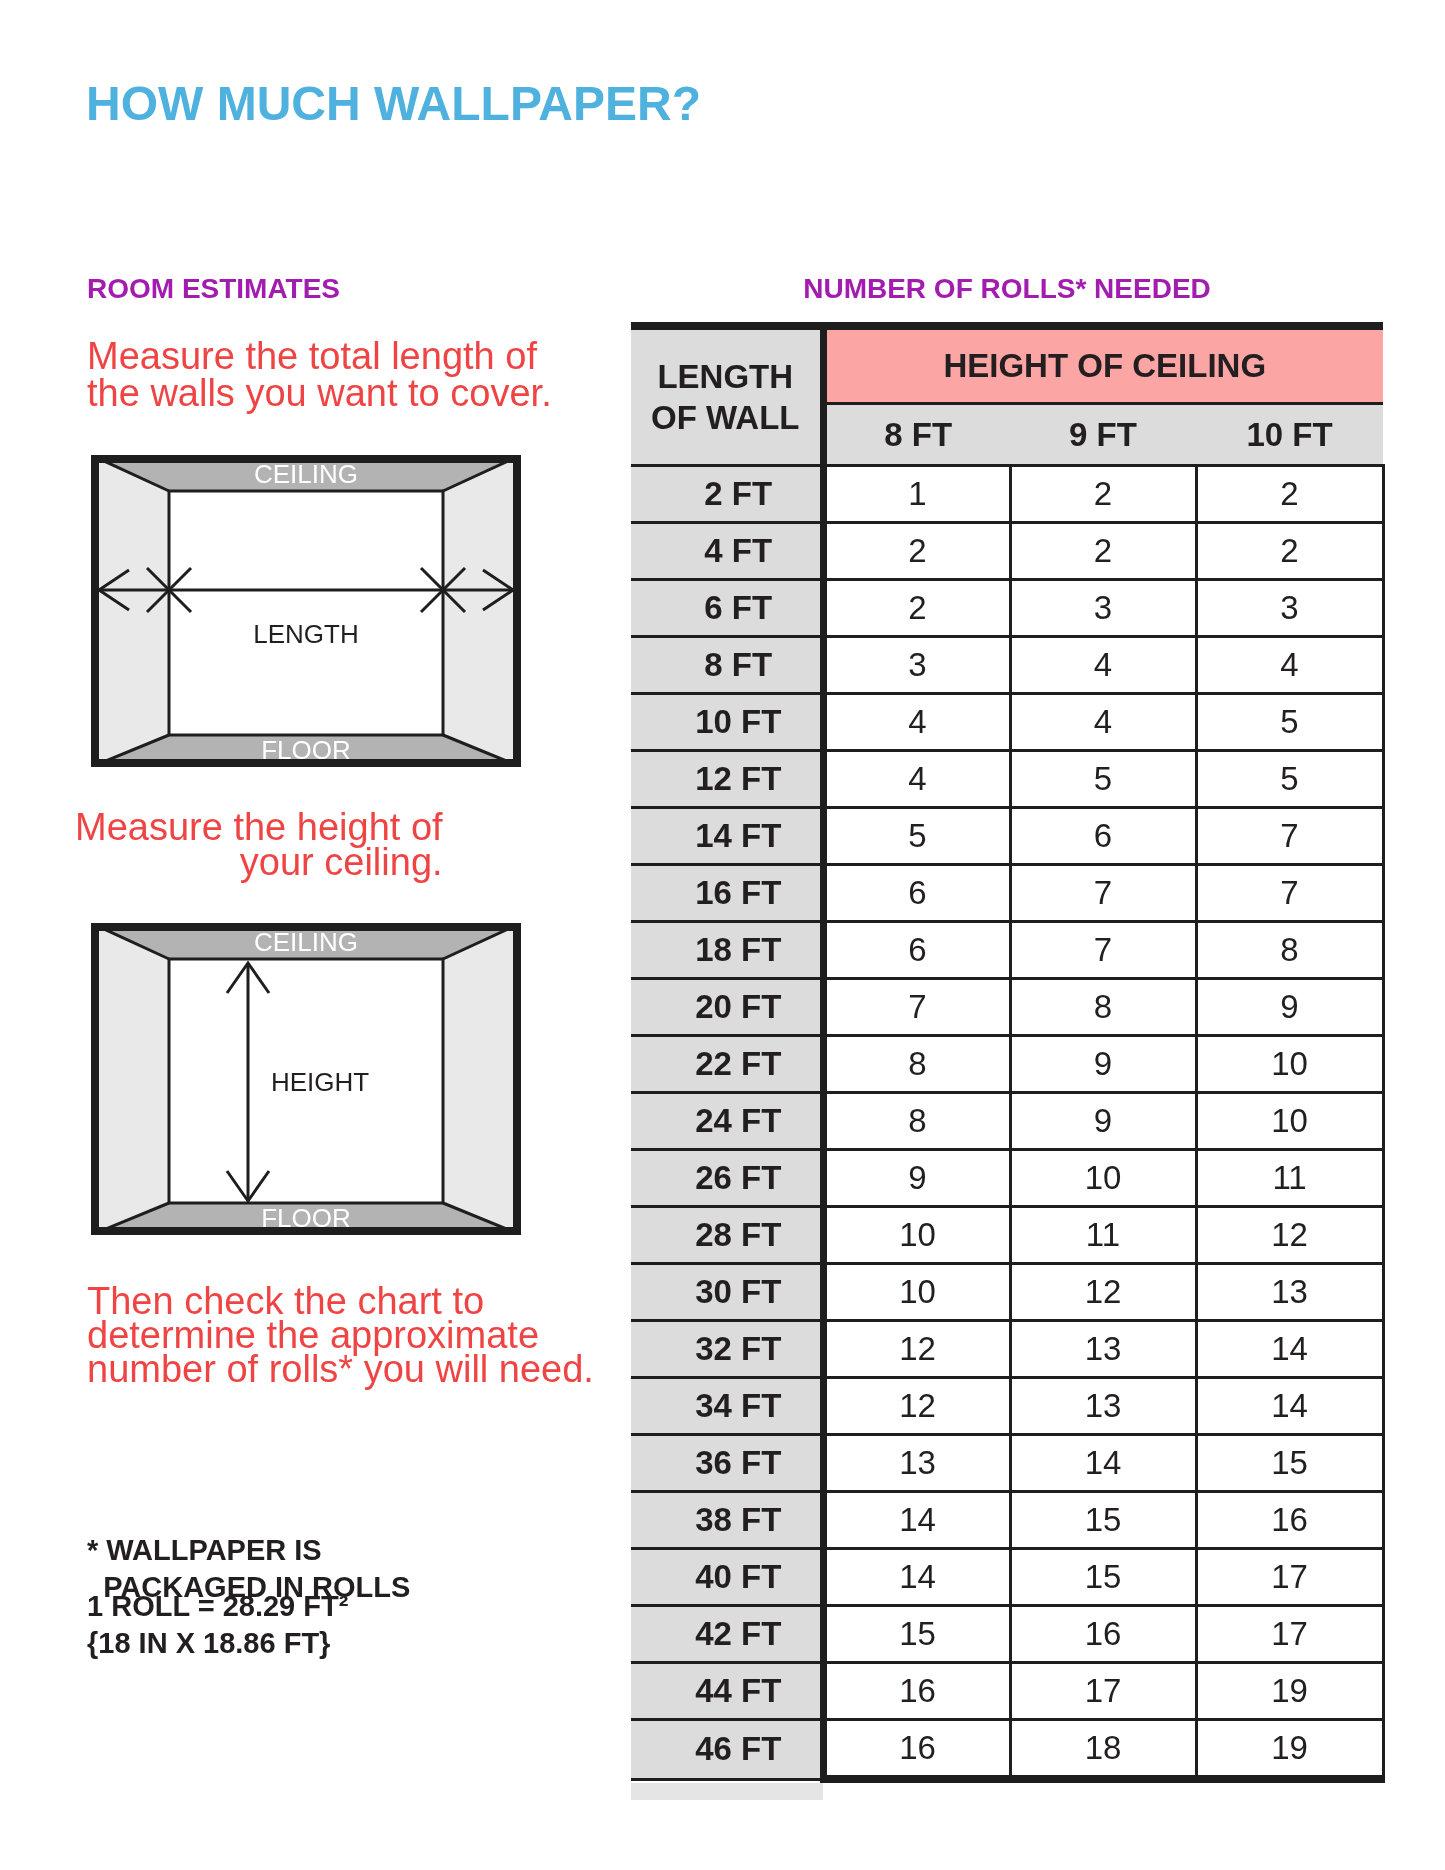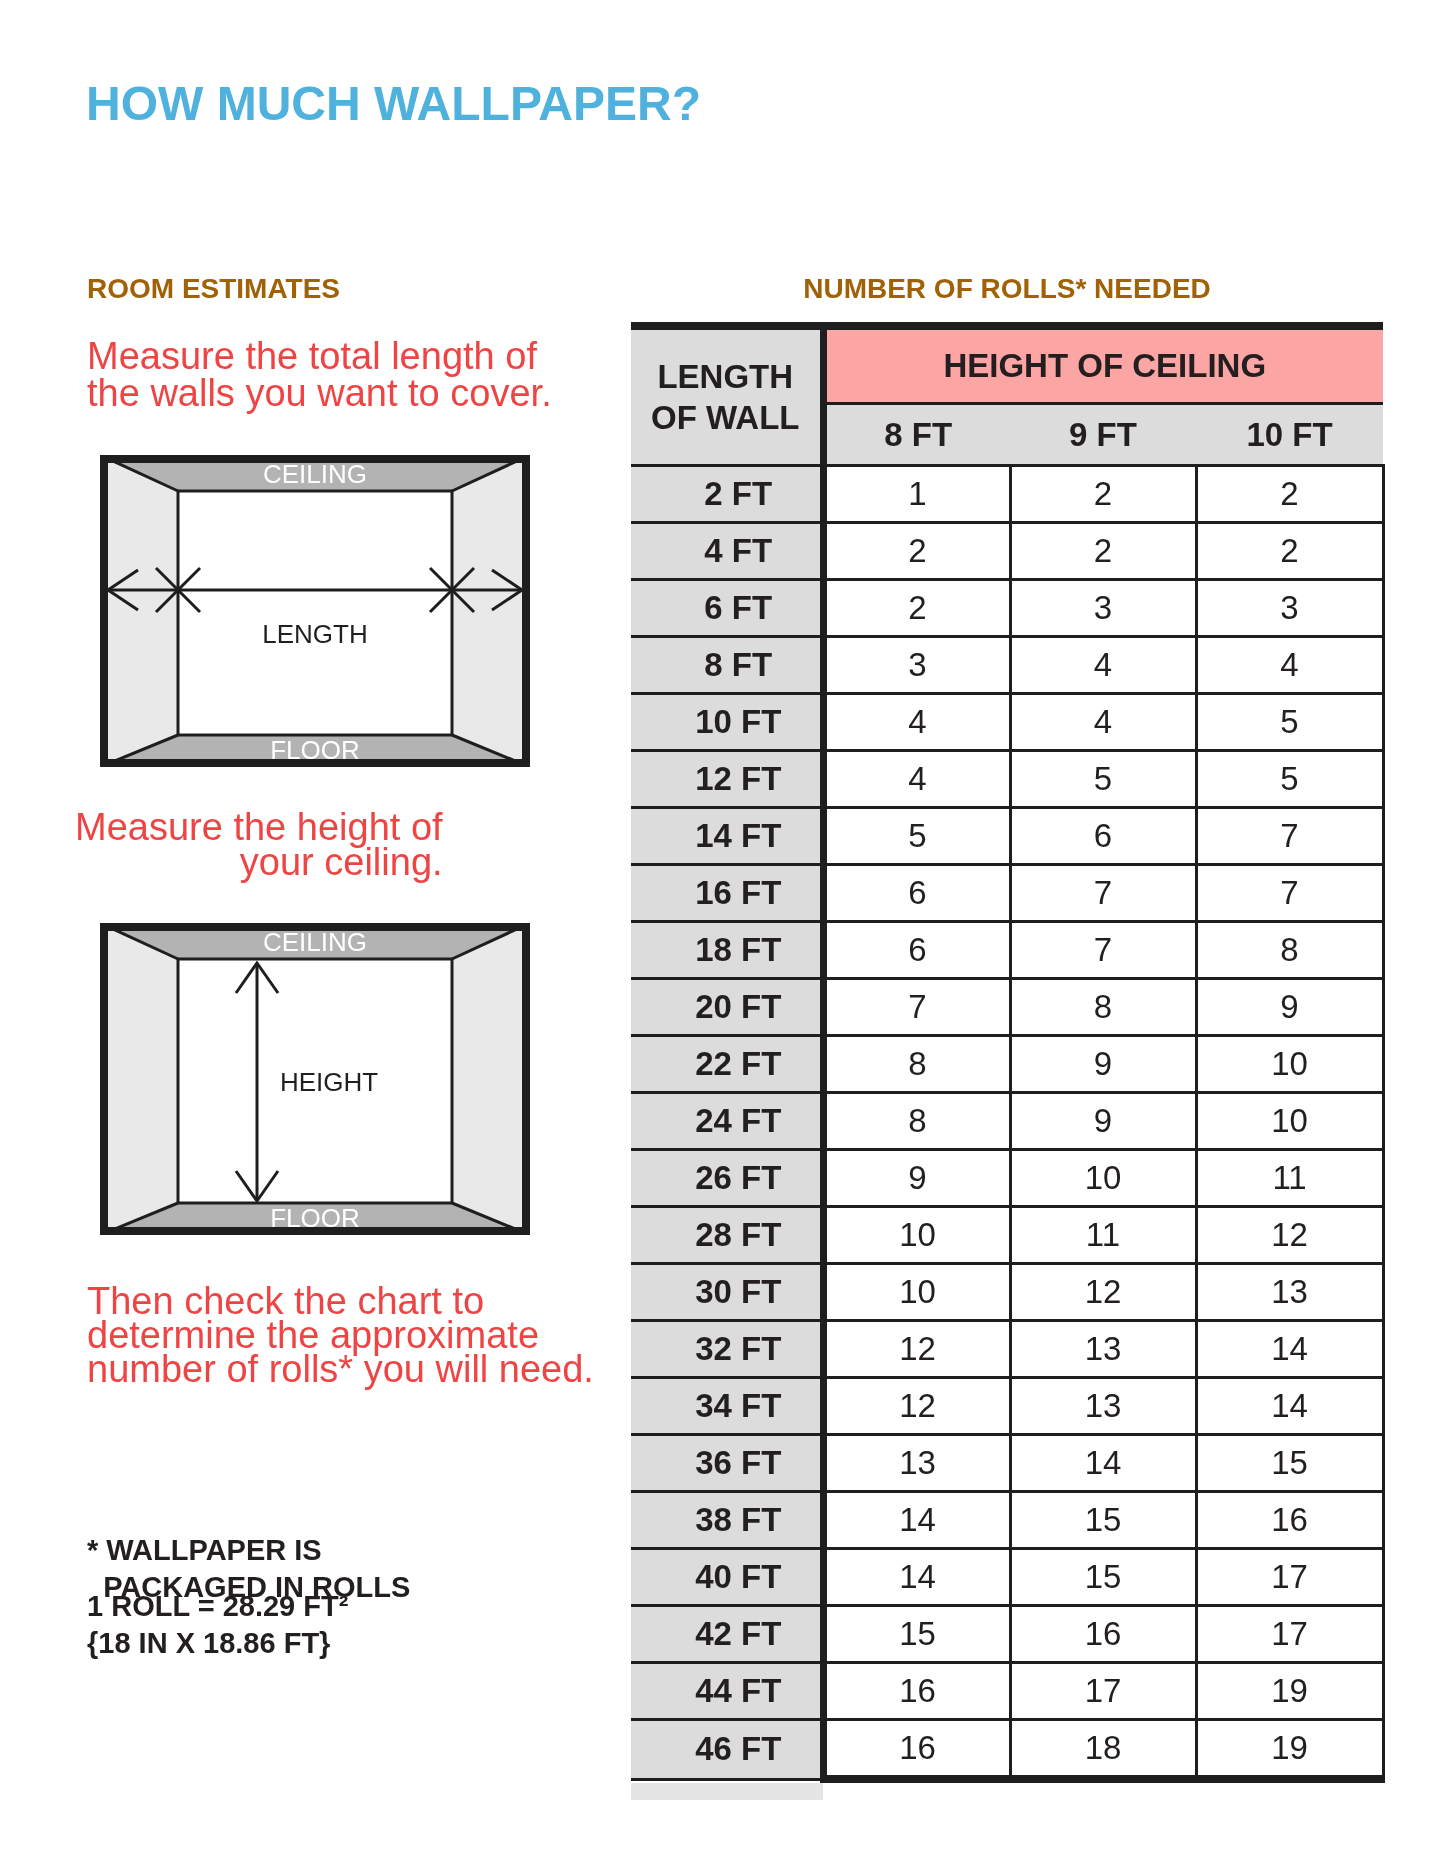--- a/index.html
+++ b/index.html
@@ -4,38 +4,38 @@
 <style>
   html,body { margin:0; padding:0; background:#ffffff; }
   .page {
     position:relative; width:1445px; height:1870px; background:#ffffff;
     font-family:"Liberation Sans", sans-serif; color:#231f20; overflow:hidden;
   }
   .title {
     position:absolute; left:86px; top:80px;
     font-size:48px; line-height:48px; font-weight:bold; color:#4fb1dd;
   }
-  .subhead { position:absolute; font-size:28px; line-height:30px; font-weight:bold; color:#a16207; }
+  .subhead { position:absolute; font-size:28px; line-height:30px; font-weight:bold; color:#a21caf; }
   #room-estimates { left:87px; top:274px; }
   #rolls-heading  { left:631px; top:274px; width:752px; text-align:center; }
   .para {
     position:absolute; font-size:38px; line-height:37px; color:#ef4444;
     white-space:pre-line;
   }
   #para1 { left:87px; top:338px; }
   #para2 { left:75px; top:810px; line-height:35px;text-align:right; }
   #para3 { left:87px; top:1284px; line-height:34px; }
   .note {
     position:absolute; font-size:29px; line-height:37px; font-weight:bold;
     color:#231f20; white-space:pre-wrap;
   }
   #note1 { left:87px; top:1484px;margin-top:48px; }
   #note2 { left:87px; top:1588px; }
 
-  .diagram { position:absolute; left:100px; width:348px; height:312px; }
+  .diagram { position:absolute; left:91px; width:348px; height:312px; }
   #diagram1 { top:455px; }
   #diagram2 { top:923px; }
   .diagram svg { display:block; width:430px; height:312px; }
   .diag-label { font-family:"Liberation Sans", sans-serif; font-size:26px; }
 
   .tablewrap { position:absolute; left:631px; top:322px; width:752px; }
   .topbar { width:752px; height:8px; background:#1e1e1e; }
   table.rolls { border-collapse:collapse; width:752px; table-layout:fixed; }
   table.rolls th, table.rolls td { padding:0; text-align:center; vertical-align:middle; }
   .label-head {

